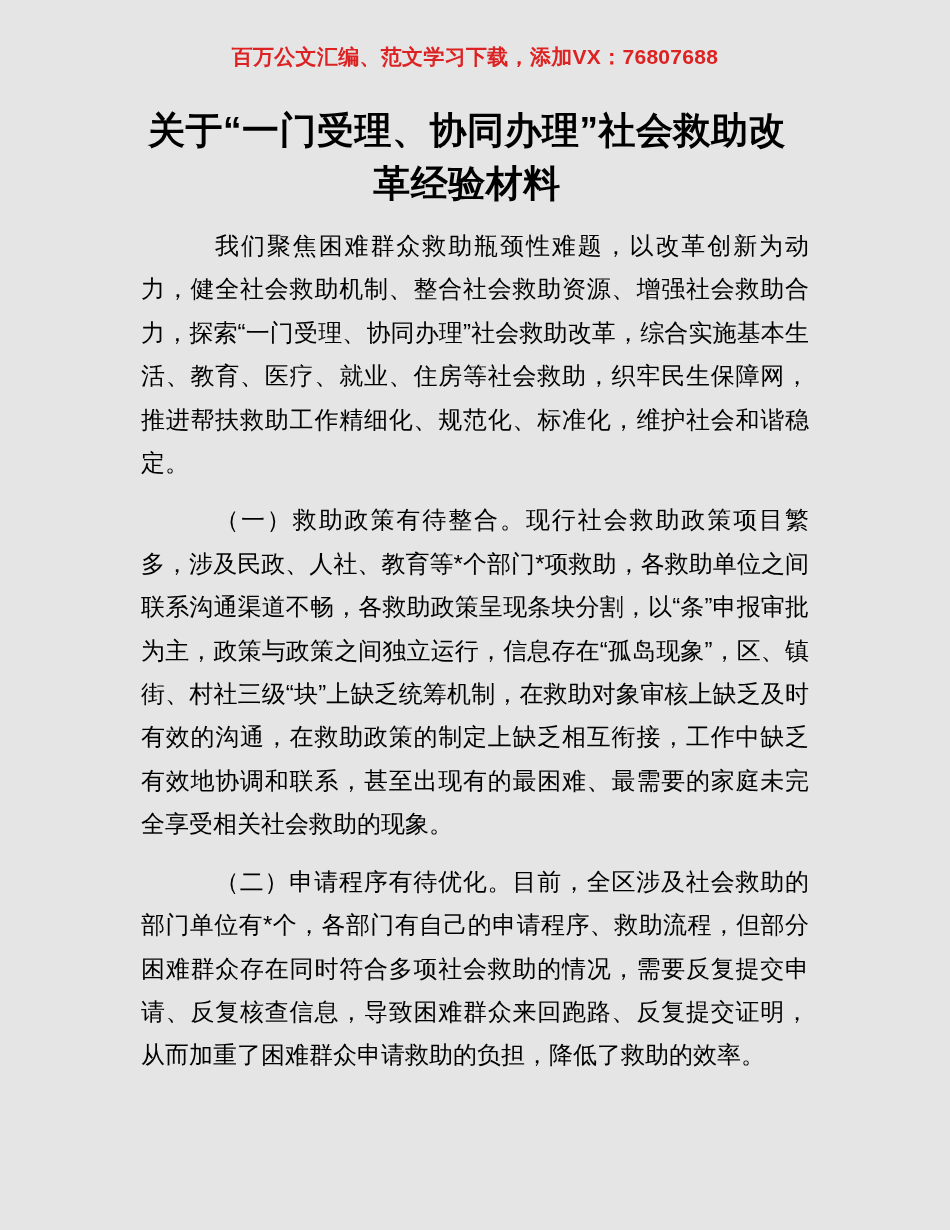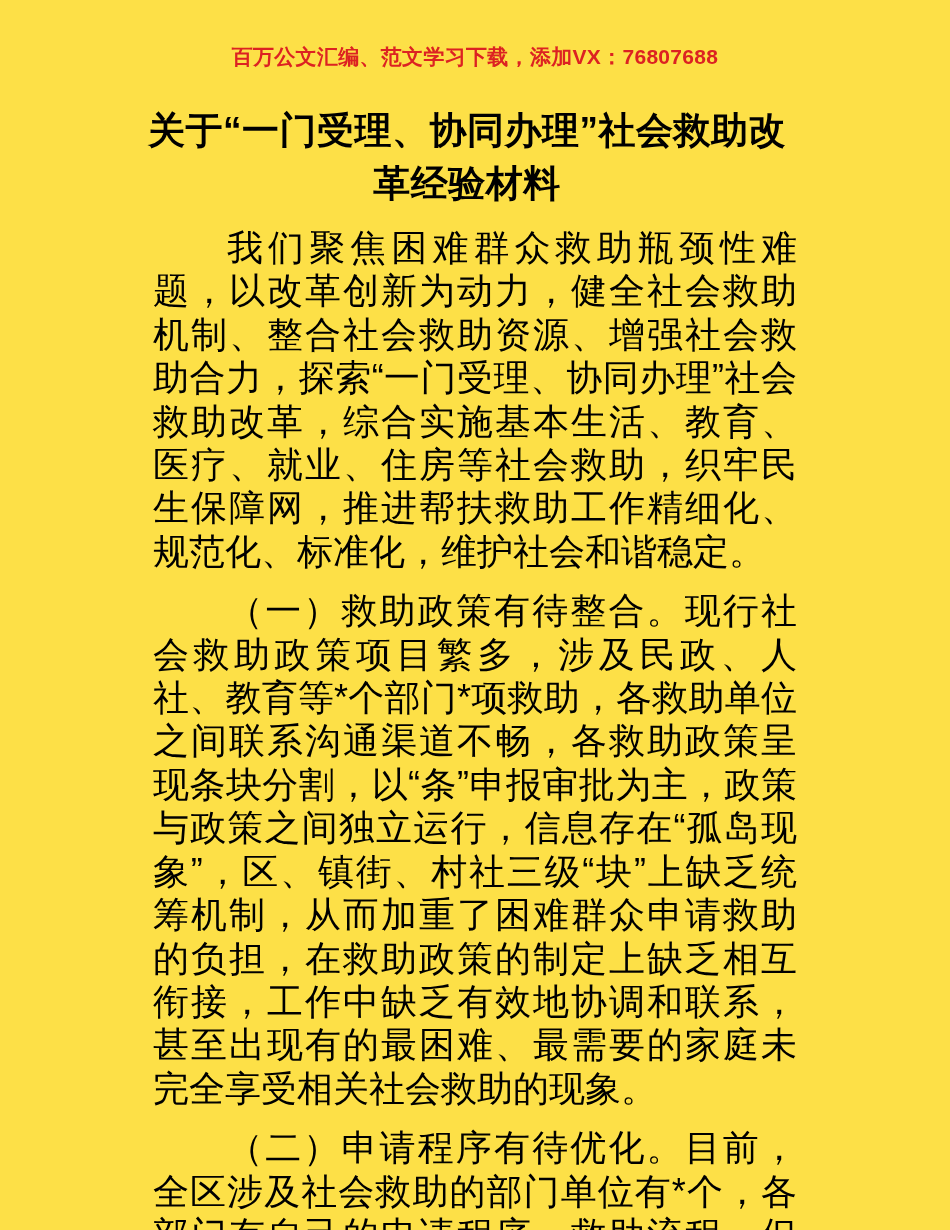--- a/index.html
+++ b/index.html
@@ -13,21 +13,21 @@
     font-family: "Liberation Sans", "DejaVu Sans", sans-serif;
     color: #000000;
     -webkit-font-smoothing: antialiased;
   }
 
   .page {
     position: relative;
     width: 950px;
     height: 1230px;
     margin: 0 auto;
-    background: #fde047;
+    background: #e5e5e5;
     overflow: hidden;
     box-sizing: border-box;
   }
 
   
   .promo-banner {
     position: absolute;
     top: 42px;
     left: 0;
     width: 950px;
@@ -52,26 +52,26 @@
     font-size: 37px;
     line-height: 53px;
     font-weight: 700;
     text-align: center;
     margin: 0 16px 14px 0;
     letter-spacing: 0.5px;
     word-break: break-all;
   }
 
   .para {
-    font-size: 36px;
+    font-size: 24px;
     line-height: 43.4px;
     text-align: justify;
     text-align-last: left;
     text-justify: inter-ideograph;
-    margin: 16px;
+    margin: 4px;
     padding: 0;
     text-indent: 74px;
     word-break: break-all;
     letter-spacing: 0px;
     font-weight: 400;
   }
 
   .para + .para {
     margin-top: 14px;
   }
@@ -87,19 +87,19 @@
 
   <div class="promo-banner">百万公文汇编、范文学习下载，添加VX：76807688</div>
 
   <div class="doc">
 
     <h1 class="doc-title">关于“一门受理、协同办理”社会救助改革经验材料</h1>
 
     <p class="para">我们聚焦困难群众救助瓶颈性难题，以改革创新为动力，健全社会救助机制、整合社会救助资源、增强社会救助合力，探索“一门受理、协同办理”社会救助改革，综合实施基本生活、教育、医疗、就业、住房等社会救助，织牢民生保障网，推进帮扶救助工作精细化、规范化、标准化，维护社会和谐稳定。</p>
 
 
-    <p class="para">（一）救助政策有待整合。现行社会救助政策项目繁多，涉及民政、人社、教育等*个部门*项救助，各救助单位之间联系沟通渠道不畅，各救助政策呈现条块分割，以“条”申报审批为主，政策与政策之间独立运行，信息存在“孤岛现象”，区、镇街、村社三级“块”上缺乏统筹机制，从而加重了困难群众申请救助的负担，在救助政策的制定上缺乏相互衔接，工作中缺乏有效地协调和联系，甚至出现有的最困难、最需要的家庭未完全享受相关社会救助的现象。</p>
+    <p class="para">（一）救助政策有待整合。现行社会救助政策项目繁多，涉及民政、人社、教育等*个部门*项救助，各救助单位之间联系沟通渠道不畅，各救助政策呈现条块分割，以“条”申报审批为主，政策与政策之间独立运行，信息存在“孤岛现象”，区、镇街、村社三级“块”上缺乏统筹机制，在救助对象审核上缺乏及时有效的沟通，在救助政策的制定上缺乏相互衔接，工作中缺乏有效地协调和联系，甚至出现有的最困难、最需要的家庭未完全享受相关社会救助的现象。</p>
 
     <p class="para">（二）申请程序有待优化。目前，全区涉及社会救助的部门单位有*个，各部门有自己的申请程序、救助流程，但部分困难群众存在同时符合多项社会救助的情况，需要反复提交申请、反复核查信息，导致困难群众来回跑路、反复提交证明，从而加重了困难群众申请救助的负担，降低了救助的效率。</p>
 
   </div>
 
 </div>
 
 </body></html>

